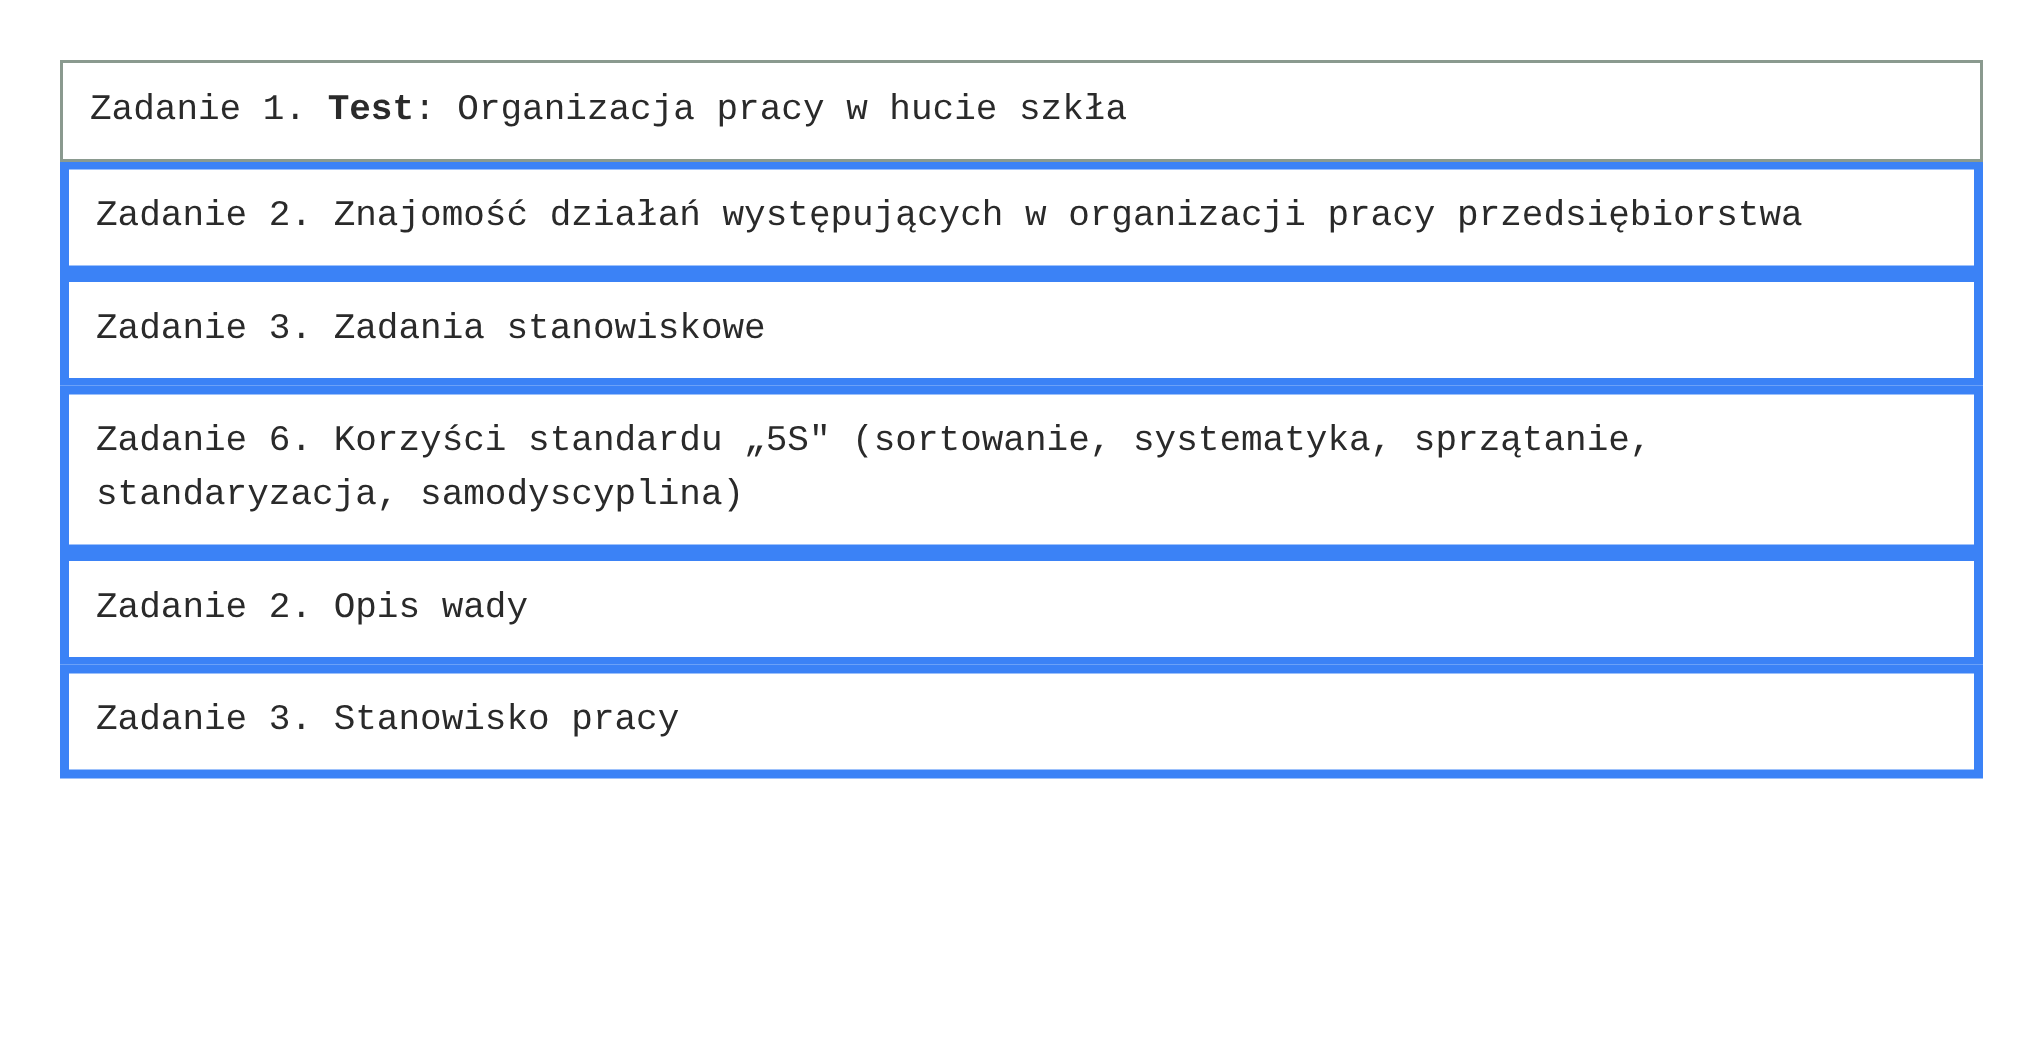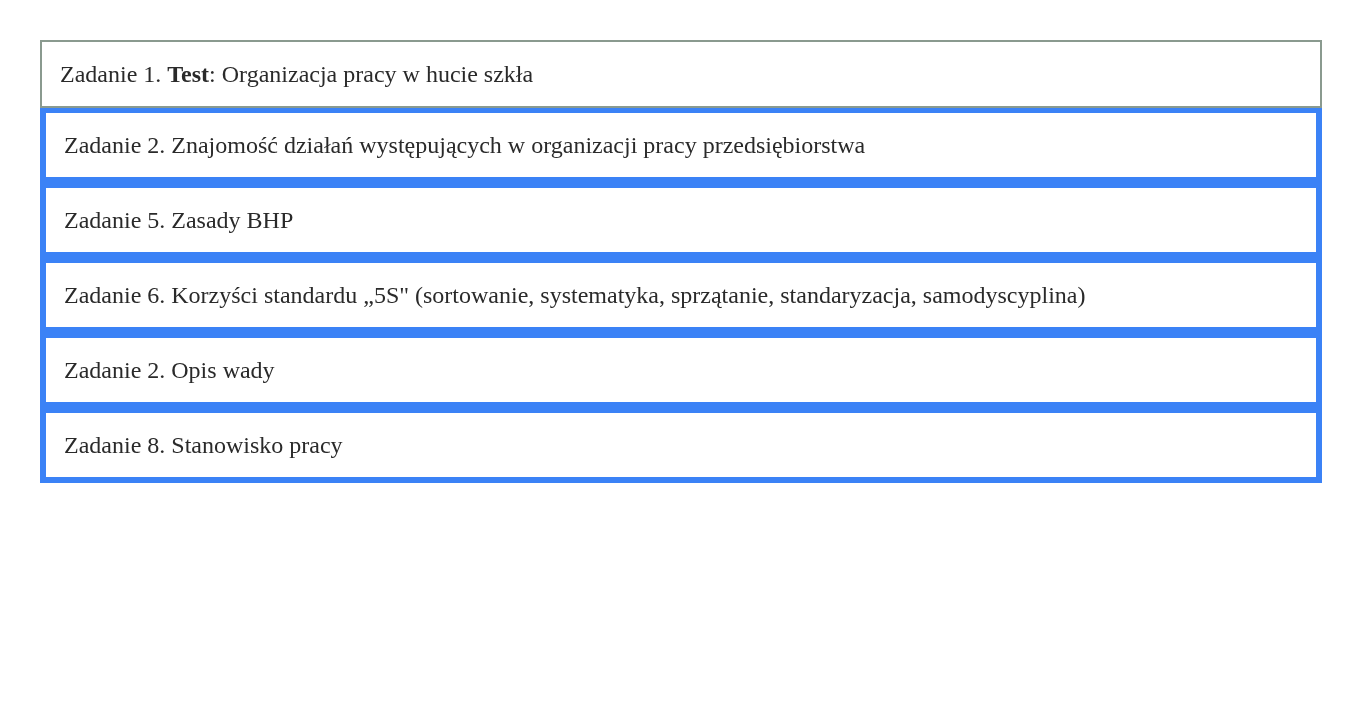--- a/index.html
+++ b/index.html
@@ -1,18 +1,19 @@
 <!DOCTYPE html>
 <html><head>
 <meta charset="utf-8">
 <style>
   * {
     box-sizing: border-box;
     margin: 0;
     padding: 0;
+    font-family: Liberation Mono, monospace;
   }
   body {
     font-family: Georgia, 'Times New Roman', serif;
     background: #ffffff;
     padding: 40px;
     width: 1362px;
   }
   .task-list {
     display: flex;
     flex-direction: column;
@@ -41,24 +42,24 @@
 <body>
 
 <div class="task-list">
   <div class="task-item">
     <span>Zadanie 1. </span><span class="bold">Test</span><span>: Organizacja pracy w hucie szkła</span>
   </div>
   <div class="task-item">
     <span>Zadanie 2. Znajomość działań występujących w organizacji pracy przedsiębiorstwa</span><span class="bold"></span><span></span>
   </div>
   <div class="task-item">
-    <span>Zadanie 5. Zasady BHP</span><span class="bold"></span><span></span>
+    <span>Zadanie 3. Zadania stanowiskowe</span><span class="bold"></span><span></span>
   </div>
   <div class="task-item">
     <span>Zadanie 6. Korzyści standardu „5S" (sortowanie, systematyka, sprzątanie, standaryzacja, samodyscyplina)</span><span class="bold"></span><span></span>
   </div>
   <div class="task-item">
     <span>Zadanie 2. Opis wady</span><span class="bold"></span><span></span>
   </div>
   <div class="task-item">
-    <span>Zadanie 8. Stanowisko pracy</span><span class="bold"></span><span></span>
+    <span>Zadanie 3. Stanowisko pracy</span><span class="bold"></span><span></span>
   </div>
 </div>
 
 </body></html>

